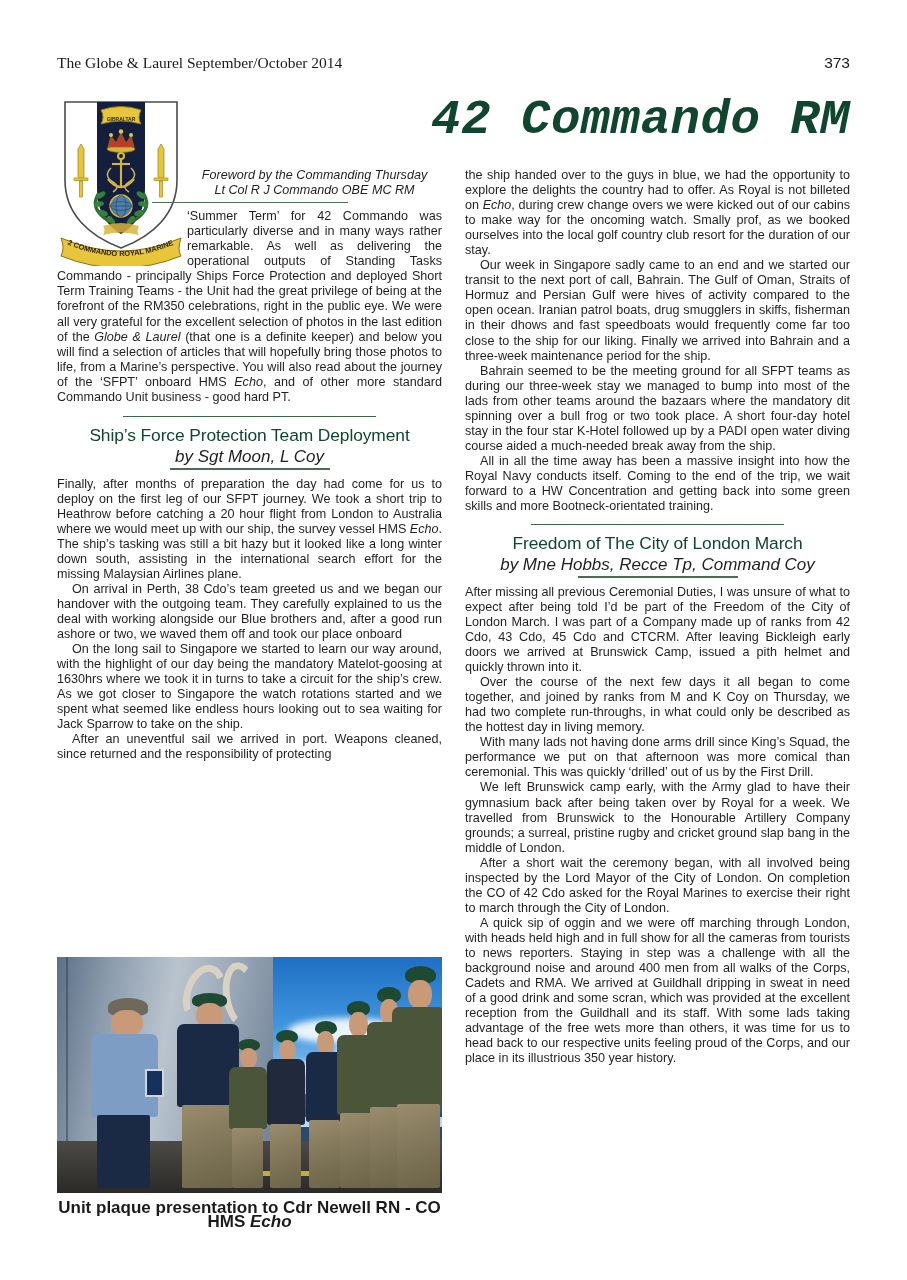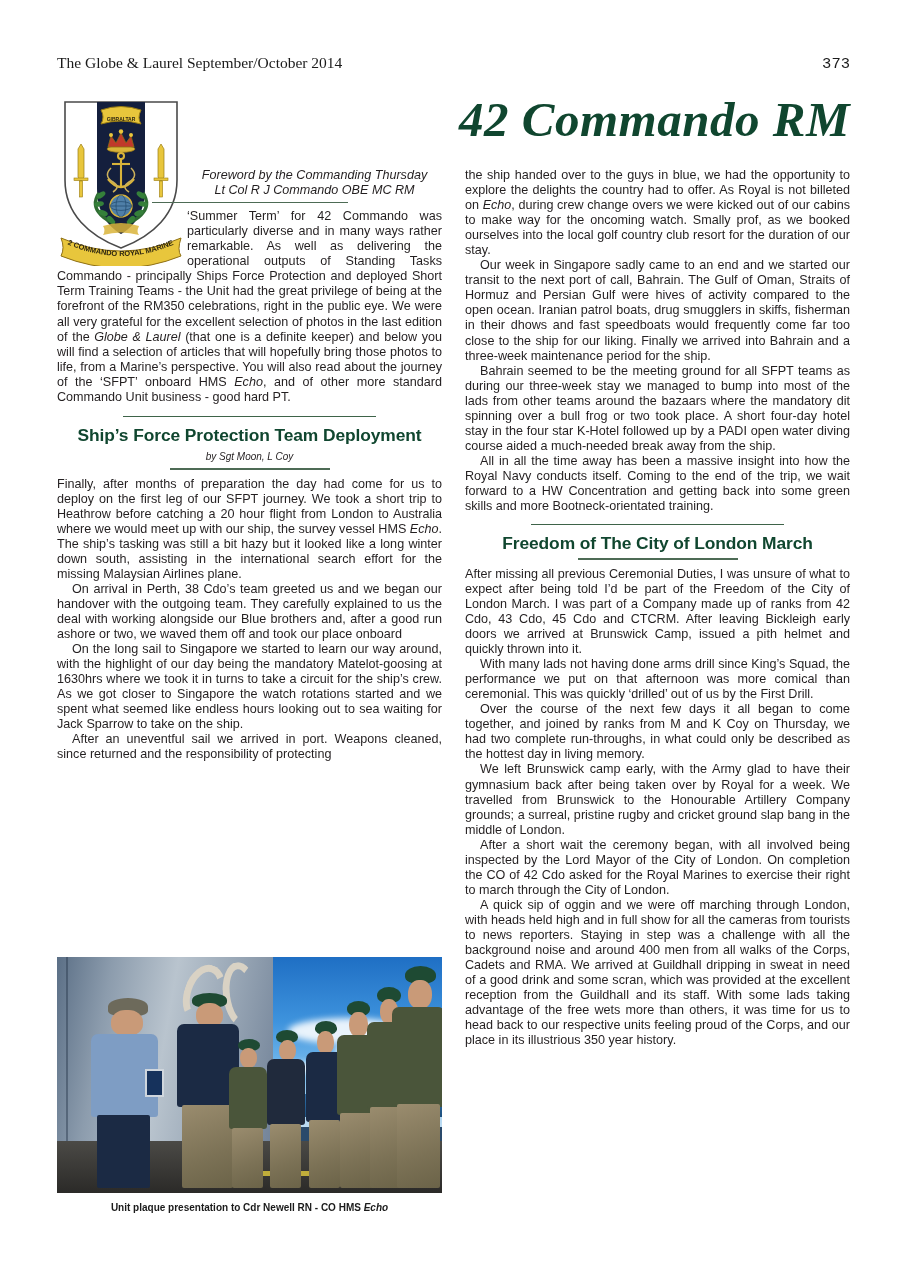--- a/index.html
+++ b/index.html
@@ -35,39 +35,39 @@
   }
   .runhead-left {
     font-family: "Liberation Serif", serif;
     font-size: 15.5px;
     color: #1b1b1b;
     white-space: nowrap;
   }
   .runhead-left .mast {
   }
   .runhead-right {
-    font-family: Liberation Mono, monospace;
+    font-family: Liberation Sans, sans-serif;
     font-size: 15.5px;
     color: #1b1b1b;
     text-align: center;
   }
 
   
   .masthead {
     position: absolute;
     left: 57px;
     top: 92px;
     width: 793px;
     height: 72px;
   }
   .article-title {
     position: absolute;
     right: 0;
     top: 0;
-    font-family: Liberation Serif, serif;
+    font-family: Liberation Mono, monospace;
     font-style: italic;
     font-weight: bold;
     font-size: 49px;
     line-height: 56px;
     color: #10462f;
     letter-spacing: 0.5px;
     white-space: nowrap;
   }
 
   
@@ -124,31 +124,31 @@
   
   .sep {
     width: 253px;
     height: 1.4px;
     background: #3e6349;
     margin: 11px auto 8px auto;
   }
   .sec-head {
     text-align: center;
     font-family: "Liberation Sans", sans-serif;
-    font-weight: bold;
+    font-weight: normal;
     font-size: 17.4px;
     line-height: 21px;
     color: #10462f;
     margin: 0 0 3px 0;
     letter-spacing: -0.1px;
   }
   .sec-byline {
     text-align: center;
     font-style: italic;
-    font-size: 10px;
+    font-size: 17px;
     line-height: 15px;
     margin: 0;
   }
   .sec-byline-rule {
     width: 160px;
     height: 1.4px;
     background: #4d6b55;
     margin: 4px auto 7px auto;
   }
 
@@ -162,21 +162,21 @@
   .photo {
     position: relative;
     width: 385px;
     height: 236px;
     overflow: hidden;
     background: #2a4a6b;
   }
   .caption {
     margin-top: 8px;
     text-align: center;
-    font-size: 10px;
+    font-size: 17px;
     font-weight: bold;
     line-height: 14px;
     color: #1b1b1b;
   }
   .caption .it { font-style: italic; }
 
   
   .sky {
     position: absolute; left: 0; top: 0; width: 100%; height: 72%;
     background: linear-gradient(180deg,#1f6fc4 0%, #3e93dd 38%, #7fc0ef 70%, #bddcf2 100%);
@@ -426,23 +426,24 @@
 
   <div class="col col-right">
     <p>the ship handed over to the guys in blue, we had the opportunity to explore the delights the country had to offer. As Royal is not billeted on <i>Echo</i>, during crew change overs we were kicked out of our cabins to make way for the oncoming watch. Smally prof, as we booked ourselves into the local golf country club resort for the duration of our stay.</p>
     <p class="indent">Our week in Singapore sadly came to an end and we started our transit to the next port of call, Bahrain. The Gulf of Oman, Straits of Hormuz and Persian Gulf were hives of activity compared to the open ocean. Iranian patrol boats, drug smugglers in skiffs, fisherman in their dhows and fast speedboats would frequently come far too close to the ship for our liking. Finally we arrived into Bahrain and a three-week maintenance period for the ship.</p>
     <p class="indent">Bahrain seemed to be the meeting ground for all SFPT teams as during our three-week stay we managed to bump into most of the lads from other teams around the bazaars where the mandatory dit spinning over a bull frog or two took place. A short four-day hotel stay in the four star K-Hotel followed up by a PADI open water diving course aided a much-needed break away from the ship.</p>
     <p class="indent">All in all the time away has been a massive insight into how the Royal Navy conducts itself. Coming to the end of the trip, we wait forward to a HW Concentration and getting back into some green skills and more Bootneck-orientated training.</p>
 
     <div class="sep"></div>
 
     <div class="sec-head">Freedom of The City of London March</div>
+    <div class="sec-byline">by Mne Hobbs, Recce Tp, Command Coy</div>
     <div class="sec-byline-rule"></div>
 
     <p>After missing all previous Ceremonial Duties, I was unsure of what to expect after being told I’d be part of the Freedom of the City of London March. I was part of a Company made up of ranks from 42 Cdo, 43 Cdo, 45 Cdo and CTCRM. After leaving Bickleigh early doors we arrived at Brunswick Camp, issued a pith helmet and quickly thrown into it.</p>
+    <p class="indent">Over the course of the next few days it all began to come together, and joined by ranks from M and K Coy on Thursday, we had two complete run-throughs, in what could only be described as the hottest day in living memory.</p>
     <p class="indent">With many lads not having done arms drill since King’s Squad, the performance we put on that afternoon was more comical than ceremonial. This was quickly ‘drilled’ out of us by the First Drill.</p>
-    <p class="indent">Over the course of the next few days it all began to come together, and joined by ranks from M and K Coy on Thursday, we had two complete run-throughs, in what could only be described as the hottest day in living memory.</p>
     <p class="indent">We left Brunswick camp early, with the Army glad to have their gymnasium back after being taken over by Royal for a week. We travelled from Brunswick to the Honourable Artillery Company grounds; a surreal, pristine rugby and cricket ground slap bang in the middle of London.</p>
     <p class="indent">After a short wait the ceremony began, with all involved being inspected by the Lord Mayor of the City of London.  On completion the CO of 42 Cdo asked for the Royal Marines to exercise their right to march through the City of London.</p>
     <p class="indent">A quick sip of oggin and we were off marching through London, with heads held high and in full show for all the cameras from tourists to news reporters. Staying in step was a challenge with all the background noise and around 400 men from all walks of the Corps, Cadets and RMA. We arrived at Guildhall dripping in sweat in need of a good drink and some scran, which was provided at the excellent reception from the Guildhall and its staff. With some lads taking advantage of the free wets more than others, it was time for us to head back to our respective units feeling proud of the Corps, and our place in its illustrious 350 year history.</p>
   </div>
 
 </div>
 
 </body></html>

